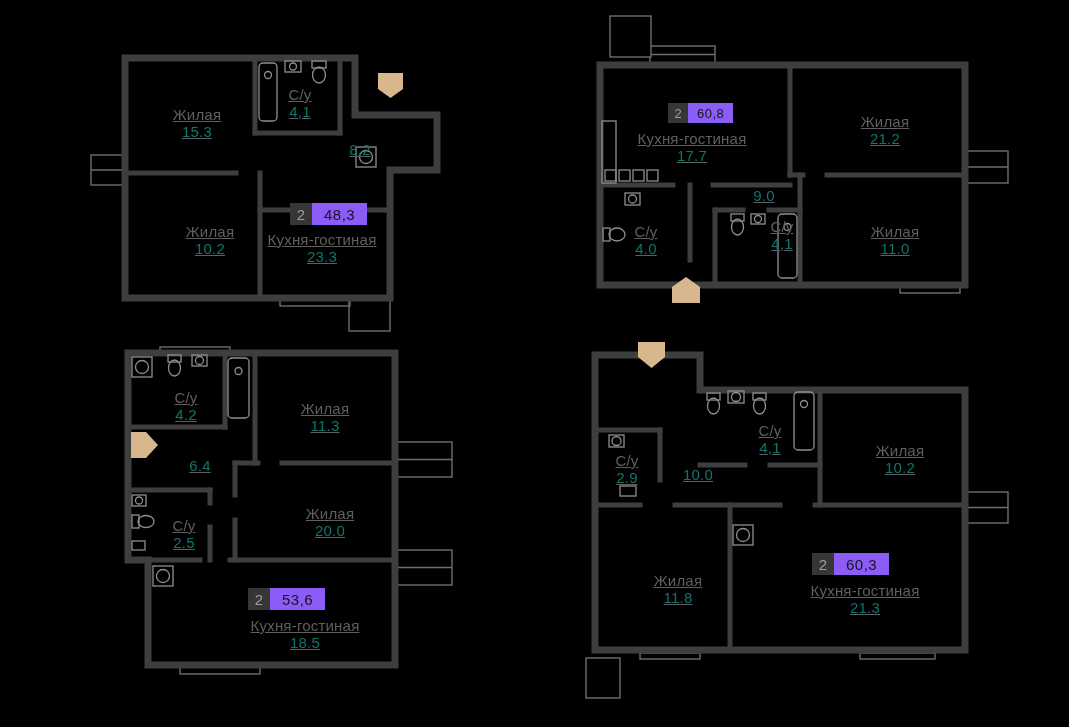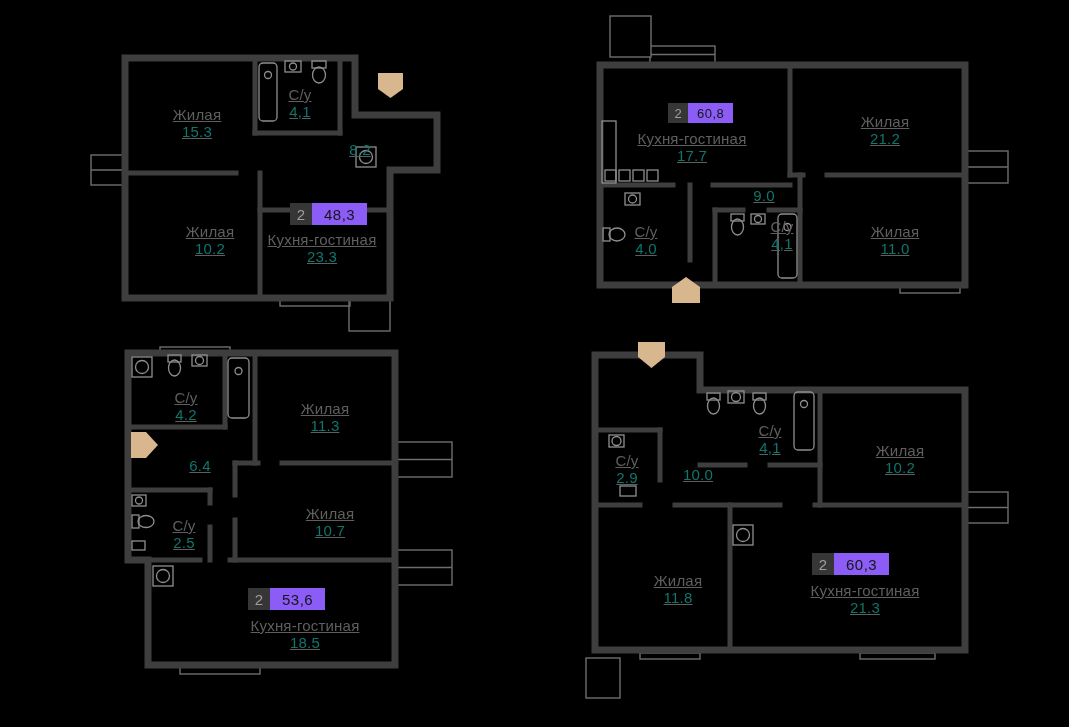--- a/index.html
+++ b/index.html
@@ -198,21 +198,21 @@
     </div>
     <div class="room-label" style="left:205px;top:55px">
       <div class="rname">Жилая</div>
       <div class="rarea">11.3</div>
     </div>
     <div class="room-label" style="left:80px;top:112px">
       <div class="rarea">6.4</div>
     </div>
     <div class="room-label" style="left:210px;top:160px">
       <div class="rname">Жилая</div>
-      <div class="rarea">10.7</div>
+      <div class="rarea">20.0</div>
     </div>
     <div class="room-label" style="left:64px;top:172px">
       <div class="rname">С/у</div>
       <div class="rarea">2.5</div>
     </div>
     <div class="room-label" style="left:185px;top:272px">
       <div class="rname">Кухня-гостиная</div>
       <div class="rarea">18.5</div>
     </div>
     <div class="badge" style="left:128px;top:243px">

